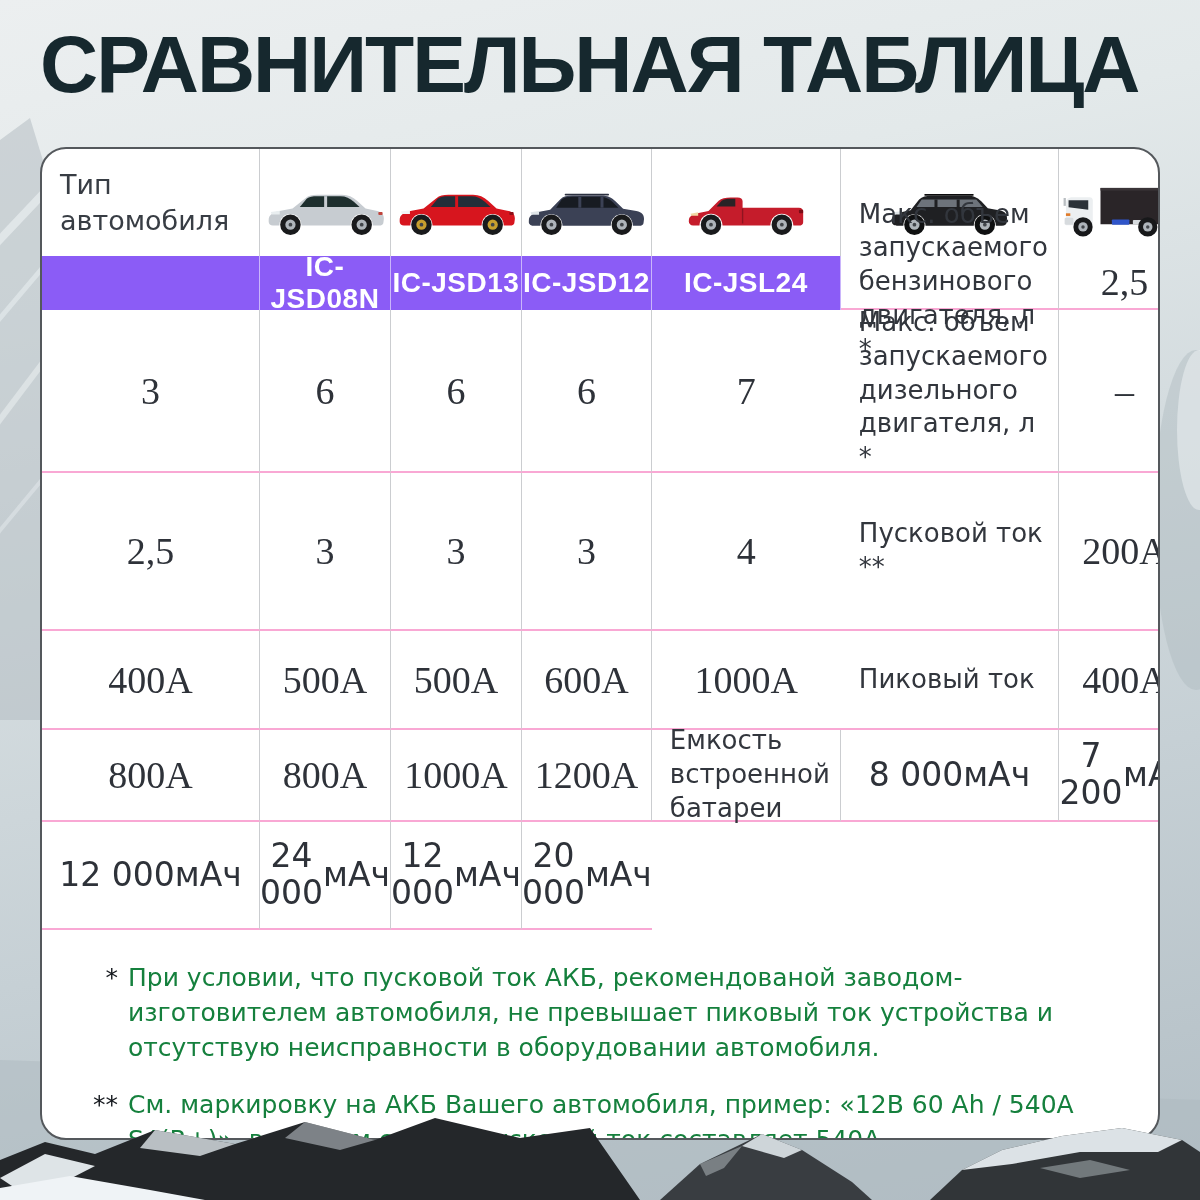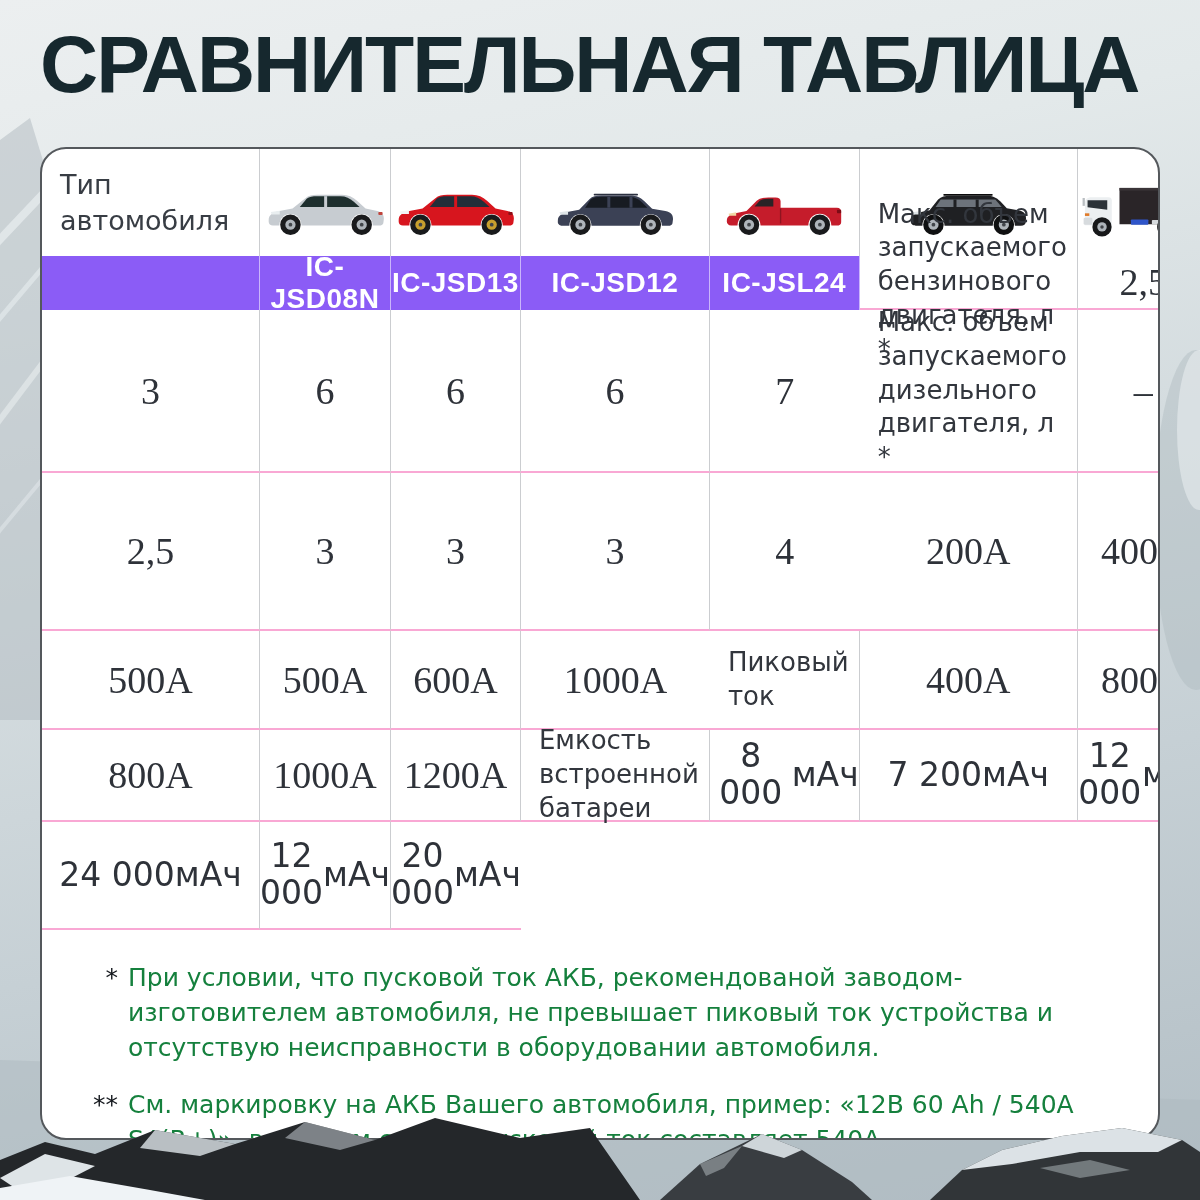--- a/index.html
+++ b/index.html
@@ -195,20 +195,21 @@
     <div class="c val lc">7</div>
 
     <div class="c lab">Макс. объем запускаемого дизельного двигателя, л *</div>
     <div class="c val">–</div>
     <div class="c val">2,5</div>
     <div class="c val">3</div>
     <div class="c val">3</div>
     <div class="c val">3</div>
     <div class="c val lc">4</div>
 
+    <div class="c lab">Пусковой ток **</div>
     <div class="c val">200A</div>
     <div class="c val">400A</div>
     <div class="c val">500A</div>
     <div class="c val">500A</div>
     <div class="c val">600A</div>
     <div class="c val lc">1000A</div>
 
     <div class="c lab">Пиковый ток</div>
     <div class="c val">400A</div>
     <div class="c val">800A</div>

